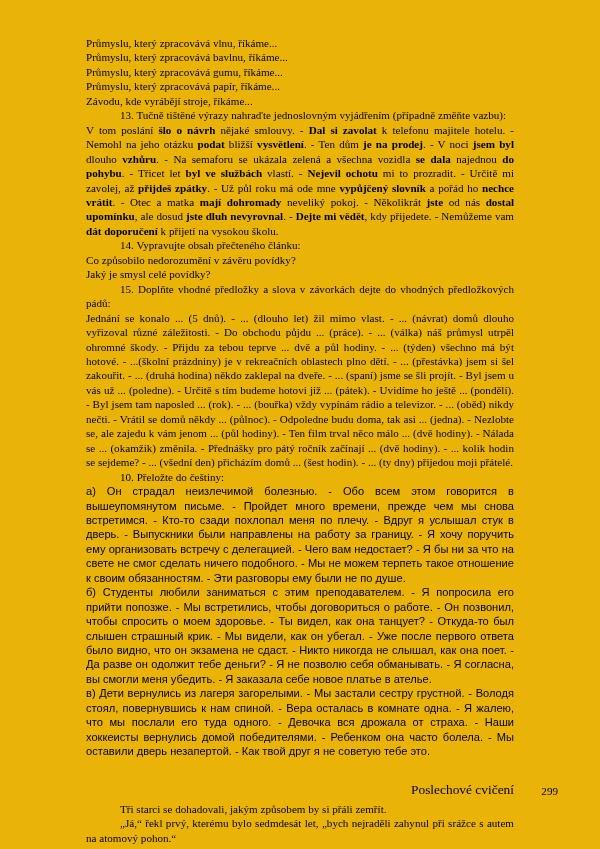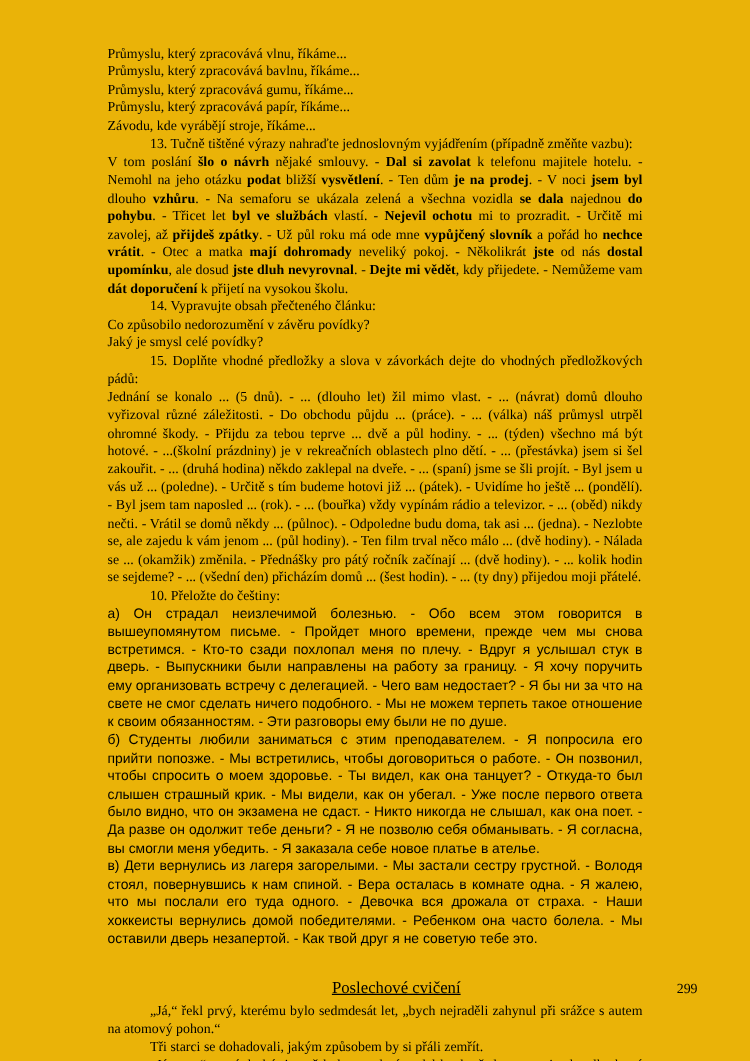--- a/index.html
+++ b/index.html
@@ -38,23 +38,22 @@
   .ind { text-indent: 34px; }
   .nojust { text-align: left; }
   b { font-weight: bold; }
   .cyr {
     font-family: Liberation Sans, sans-serif;
   }
   .heading {
     font-size: 13.4px;
     line-height: 18px;
     text-indent: 34px;
-    text-align: center;
+    text-align: right;
     margin: 0;
-    text-decoration: underline;
   }
   .listen-section { margin-top: 22px; }
   .listen-body { margin-top: 3px; }
   .pageno {
     position: absolute;
     right: 42px;
     bottom: 52px;
     font-size: 11.1px;
     text-align: right;
   }
@@ -82,22 +81,22 @@
     <p class="flush">Jednání se konalo ... (5 dnů). - ... (dlouho let) žil mimo vlast. - ... (návrat) domů dlouho vyřizoval různé záležitosti. - Do obchodu půjdu ... (práce). - ... (válka) náš průmysl utrpěl ohromné škody. - Přijdu za tebou teprve ... dvě a půl hodiny. - ... (týden) všechno má být hotové. - ...(školní prázdniny) je v rekreačních oblastech plno dětí. - ... (přestávka) jsem si šel zakouřit. - ... (druhá hodina) někdo zaklepal na dveře. - ... (spaní) jsme se šli projít. - Byl jsem u vás už ... (poledne). - Určitě s tím budeme hotovi již ... (pátek). - Uvidíme ho ještě ... (pondělí). - Byl jsem tam naposled ... (rok). - ... (bouřka) vždy vypínám rádio a televizor. - ... (oběd) nikdy nečti. - Vrátil se domů někdy ... (půlnoc). - Odpoledne budu doma, tak asi ... (jedna). - Nezlobte se, ale zajedu k vám jenom ... (půl hodiny). - Ten film trval něco málo ... (dvě hodiny). - Nálada se ... (okamžik) změnila. - Přednášky pro pátý ročník začínají ... (dvě hodiny). - ... kolik hodin se sejdeme? - ... (všední den) přicházím domů ... (šest hodin). - ... (ty dny) přijedou moji přátelé.</p>
 
     <p class="ind">10. Přeložte do češtiny:</p>
     <p class="flush cyr">a) Он страдал неизлечимой болезнью. - Обо всем этом говорится в вышеупомянутом письме. - Пройдет много времени, прежде чем мы снова встретимся. - Кто-то сзади похлопал меня по плечу. - Вдруг я услышал стук в дверь. - Выпускники были направлены на работу за границу. - Я хочу поручить ему организовать встречу с делегацией. - Чего вам недостает? - Я бы ни за что на свете не смог сделать ничего подобного. - Мы не можем терпеть такое отношение к своим обязанностям. - Эти разговоры ему были не по душе.</p>
     <p class="flush cyr">б) Студенты любили заниматься с этим преподавателем. - Я попросила его прийти попозже. - Мы встретились, чтобы договориться о работе. - Он позвонил, чтобы спросить о моем здоровье. - Ты видел, как она танцует? - Откуда-то был слышен страшный крик. - Мы видели, как он убегал. - Уже после первого ответа было видно, что он экзамена не сдаст. - Никто никогда не слышал, как она поет. - Да разве он одолжит тебе деньги? - Я не позволю себя обманывать. - Я согласна, вы смогли меня убедить. - Я заказала себе новое платье в ателье.</p>
     <p class="flush cyr">в) Дети вернулись из лагеря загорелыми. - Мы застали сестру грустной. - Володя стоял, повернувшись к нам спиной. - Вера осталась в комнате одна. - Я жалею, что мы послали его туда одного. - Девочка вся дрожала от страха. - Наши хоккеисты вернулись домой победителями. - Ребенком она часто болела. - Мы оставили дверь незапертой. - Как твой друг я не советую тебе это.</p>
 
     <div class="listen-section">
       <p class="heading">Poslechové cvičení</p>
       <div class="listen-body">
+        <p class="ind">Tři starci se dohadovali, jakým způsobem by si přáli zemřít.</p>
         <p class="ind">„Já,“ řekl prvý, kterému bylo sedmdesát let, „bych nejraděli zahynul při srážce s autem na atomový pohon.“</p>
-        <p class="ind">Tři starci se dohadovali, jakým způsobem by si přáli zemřít.</p>
         <p class="ind">„Já zase,“ praví druhý, jemuž bylo osmdesát, „dal bych přednost smrti v letadle, které by se</p>
       </div>
     </div>
 
   </div>
 
   <div class="pageno">299</div>
 </div>
 
 </body></html>

